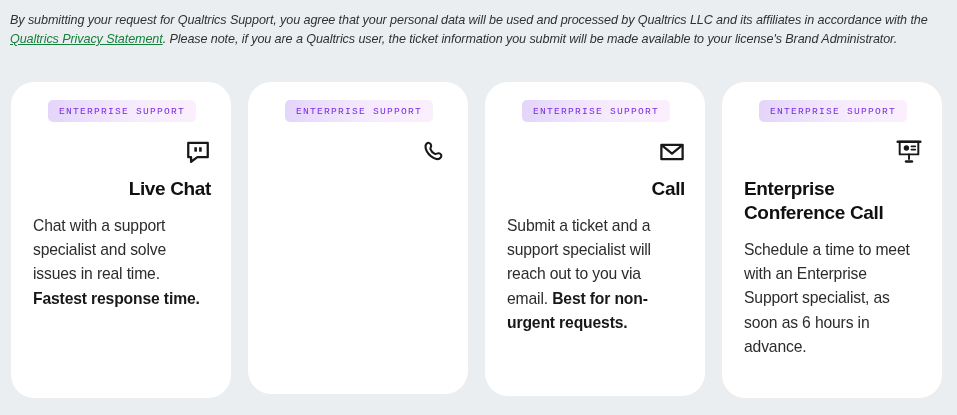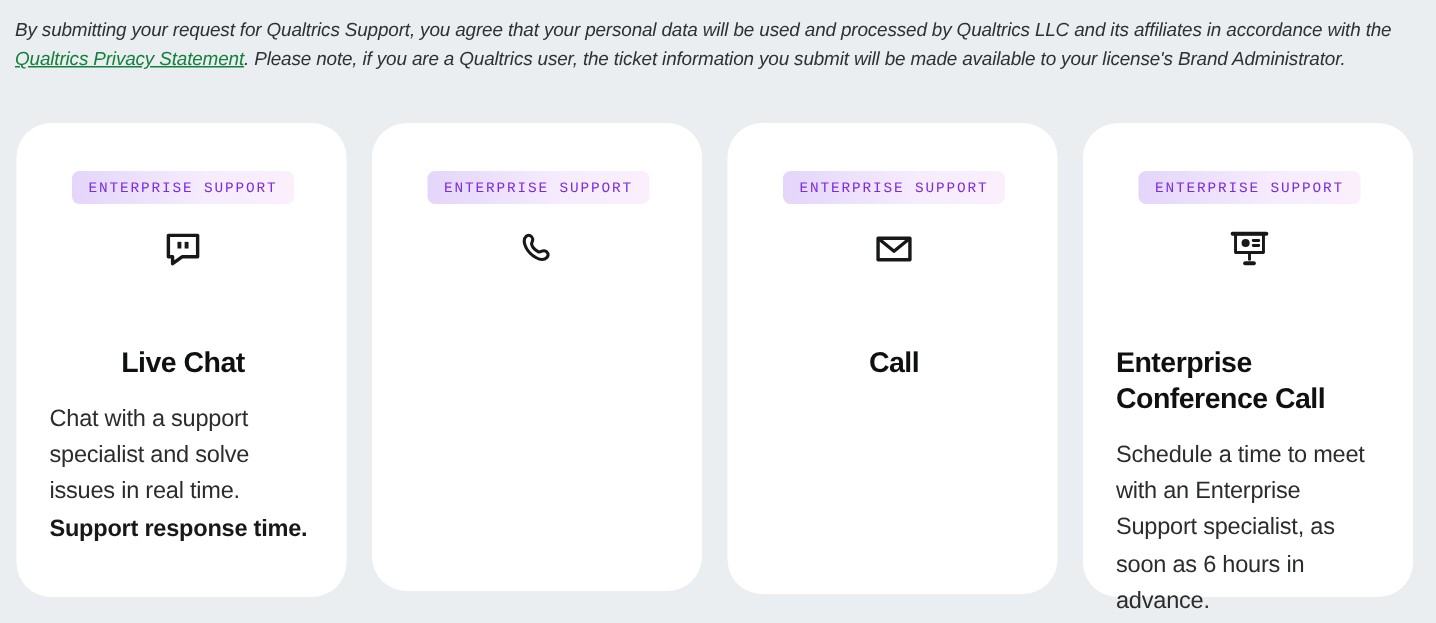--- a/index.html
+++ b/index.html
@@ -37,24 +37,24 @@
     left:11px;
     top:82px;
     display:flex;
     gap:17px;
   }
 
   .card {
     width:220px;
     background:#ffffff;
     border-radius:23px;
-    padding:32px 20px 20px 22px;
+    padding:18px 20px 20px 22px;
     display:flex;
     flex-direction:column;
-    align-items:center;
+    align-items:flex-end;
   }
   .card.tall-1 { height:316px; }
   .card.tall-2 { height:312px; }
   .card.tall-3 { height:314px; }
   .card.tall-4 { height:316px; }
 
   
   .badge {
     align-self:center;
     background:linear-gradient(90deg,#e4d5fa 0%,#f6ecfd 60%,#fbeffc 100%);
@@ -79,21 +79,20 @@
   .icon svg { display:block; width:100%; height:100%; }
 
   
   .card-title {
     font-size:19px;
     font-weight:bold;
     color:#0f1011;
     line-height:24px;
     letter-spacing:-0.35px;
     margin-bottom:13px;
-    margin-top:40px;
   }
 
   .card-body {
     font-size:15.7px;
     line-height:24.2px;
     color:#2a2c2e;
     letter-spacing:-0.15px;
   }
   .card-body b { font-weight:bold; color:#17181a; }
 </style>
@@ -110,21 +109,21 @@
     <div class="badge">ENTERPRISE SUPPORT</div>
     <span class="icon">
       <svg viewBox="0 0 24 24" fill="none" stroke="currentColor" stroke-width="2.1" stroke-linejoin="round">
         <path d="M3 3.6h18v13.2h-9.6L5.6 21v-4.2H3z"></path>
         <rect x="8.6" y="7.6" width="2.4" height="4.1" fill="currentColor" stroke="none"></rect>
         <rect x="13" y="7.6" width="2.4" height="4.1" fill="currentColor" stroke="none"></rect>
       </svg>
     </span>
     <div class="card-title">Live Chat</div>
     <div class="card-body">
-      <span>Chat with a support specialist and solve issues in real time. </span><b>Support response time.</b>
+      <span>Chat with a support specialist and solve issues in real time. </span><b>Fastest response time.</b>
     </div>
   </div>
 
   <div class="card tall-2">
     <div class="badge">ENTERPRISE SUPPORT</div>
     <span class="icon">
       <svg viewBox="0 0 24 24" fill="none" stroke="currentColor" stroke-width="1.9" stroke-linecap="round" stroke-linejoin="round">
         <path d="M4.4 4.2c1.6-1.5 3.6-.2 4 1.5.4 1.7-1 2.4-.6 3.6.5 1.6 2.4 3.6 4.1 4.4 1.3.6 2-.9 3.7-.6 1.8.3 3.1 2.3 1.7 4-1.3 1.6-4 1.8-6.7.3C7.3 15.5 4.6 12.4 3.6 9.3 2.9 7.1 3.2 5.3 4.4 4.2z"></path>
       </svg>
     </span>
@@ -132,20 +131,23 @@
 
   <div class="card tall-3">
     <div class="badge">ENTERPRISE SUPPORT</div>
     <span class="icon">
       <svg viewBox="0 0 24 24" fill="none" stroke="currentColor" stroke-width="2.1" stroke-linejoin="round">
         <rect x="2.2" y="5.4" width="19.6" height="13.2"></rect>
         <path d="M2.2 5.4 12 13.4l9.8-8"></path>
       </svg>
     </span>
     <div class="card-title">Call</div>
+    <div class="card-body">
+      <span>Submit a ticket and a support specialist will reach out to you via email. </span><b>Best for non-urgent requests.</b>
+    </div>
   </div>
 
   <div class="card tall-4">
     <div class="badge">ENTERPRISE SUPPORT</div>
     <span class="icon">
       <svg viewBox="0 0 24 24" fill="none" stroke="currentColor" stroke-width="1.8" stroke-linecap="round" stroke-linejoin="round">
         <path d="M1.6 2.6h20.8" stroke-width="2.4"></path>
         <rect x="3.4" y="2.6" width="17.2" height="11.6"></rect>
         <circle cx="9.6" cy="8.3" r="2.5" fill="currentColor" stroke="none"></circle>
         <path d="M14.3 6.8h3.4M14.3 9.8h3.4"></path>

